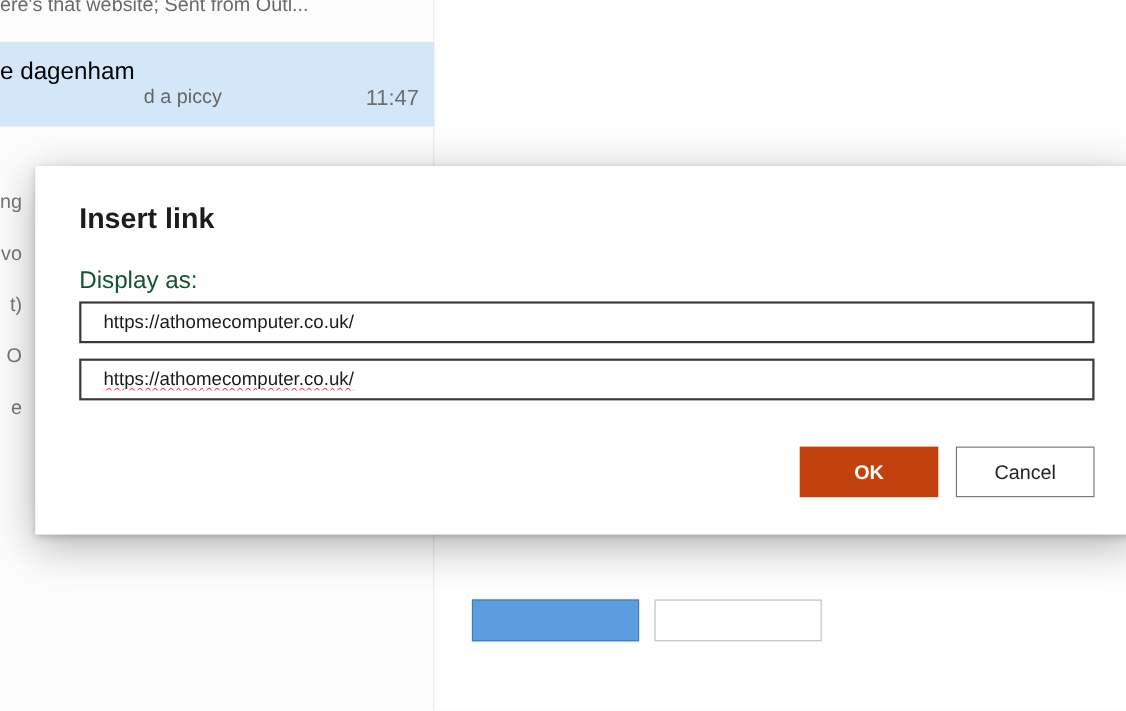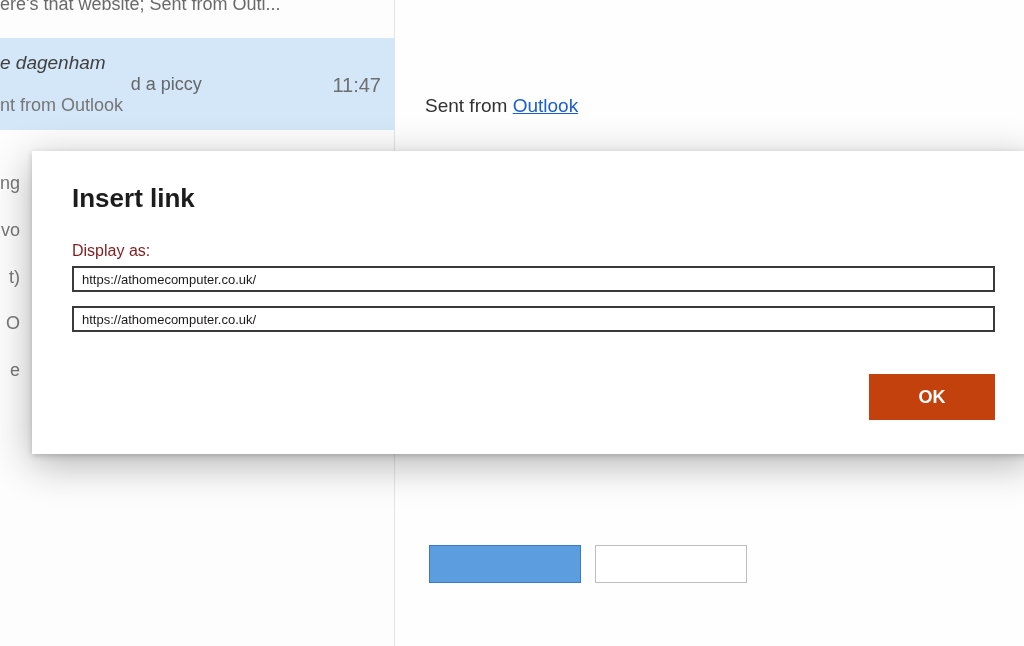--- a/index.html
+++ b/index.html
@@ -35,21 +35,21 @@
     }
     .bg-msg-selected {
       position: absolute;
       left: 0;
       top: 38px;
       width: 395px;
       padding: 14px 14px 14px 0;
       background: #d3e7f8;
       color: #5b5b5b;
     }
-    .bg-msg-selected .line1 { font-size: 19px; color: #404040; font-style: italic; }
+    .bg-msg-selected .line1 { font-size: 22px; color: #000000; }
     .bg-msg-selected .line2 { font-size: 18px; color: #666; text-align: center; }
     .bg-msg-selected .line3 { font-size: 18px; color: #767676; }
     .bg-msg-selected .time {
       float: right;
       color: #6e6e6e;
       font-size: 20px;
     }
     .bg-left-rest {
       position: absolute;
       left: -15px;
@@ -111,30 +111,30 @@
       box-shadow: 0 10px 38px rgba(0,0,0,0.30), 0 2px 6px rgba(0,0,0,0.18);
       padding: 32px 40px 34px 40px;
     }
     .dialog-title {
       font-size: 26px;
       font-weight: 600;
       color: #1c1c1c;
       margin-bottom: 28px;
     }
     .field-label {
-      font-size: 16px;
-      color: #7f1d1d;
+      font-size: 22px;
+      color: #14532d;
       margin-bottom: 6px;
     }
     .text-input {
       width: 100%;
-      height: 26px;
+      height: 38px;
       border: 2px solid #3a3a3a;
-      padding: 4px 8px;
-      font-size: 13px;
+      padding: 4px 20px;
+      font-size: 17px;
       font-family: inherit;
       color: #1a1a1a;
       outline: none;
       margin-bottom: 14px;
       background: #fff;
     }
     .text-input.squiggle {
       text-decoration: underline wavy rgba(220,20,40,0.75);
       text-decoration-thickness: 1px;
       text-underline-offset: 2px;
@@ -171,47 +171,44 @@
   <div class="bg-msg-preview-top">ere's that website; Sent from Outl...</div>
 
   <div class="bg-msg-selected">
     <div class="line1">
       <span>e dagenham</span>
     </div>
     <div class="line2">
       <span>d a piccy</span>
       <span class="time">11:47</span>
     </div>
-    <div class="line3">nt from Outlook</div>
   </div>
 
   <div class="bg-left-rest">
     <div>ng</div>
     <div>vo</div>
     <div></div>
     <div>t)</div>
     <div>O</div>
     <div></div>
     <div>e</div>
   </div>
 </div>
 
 <div class="bg-content-pane">
-  <div class="sent-from">
-    <span>Sent from </span><a href="#">Outlook</a>
-  </div>
   <div class="bg-btn-ghost">
     <span class="b1"></span><span class="b2"></span>
   </div>
 </div>
 
 <div class="dialog">
   <div class="dialog-title">Insert link</div>
 
   <div class="field-label">Display as:</div>
   <input class="text-input" type="text" value="https://athomecomputer.co.uk/" style="">
 
   <input class="text-input squiggle" type="text" value="https://athomecomputer.co.uk/" style="">
 
   <div class="btn-row">
     <button class="btn btn-primary">OK</button>
+    <button class="btn btn-secondary">Cancel</button>
   </div>
 </div>
 
 </body></html>

